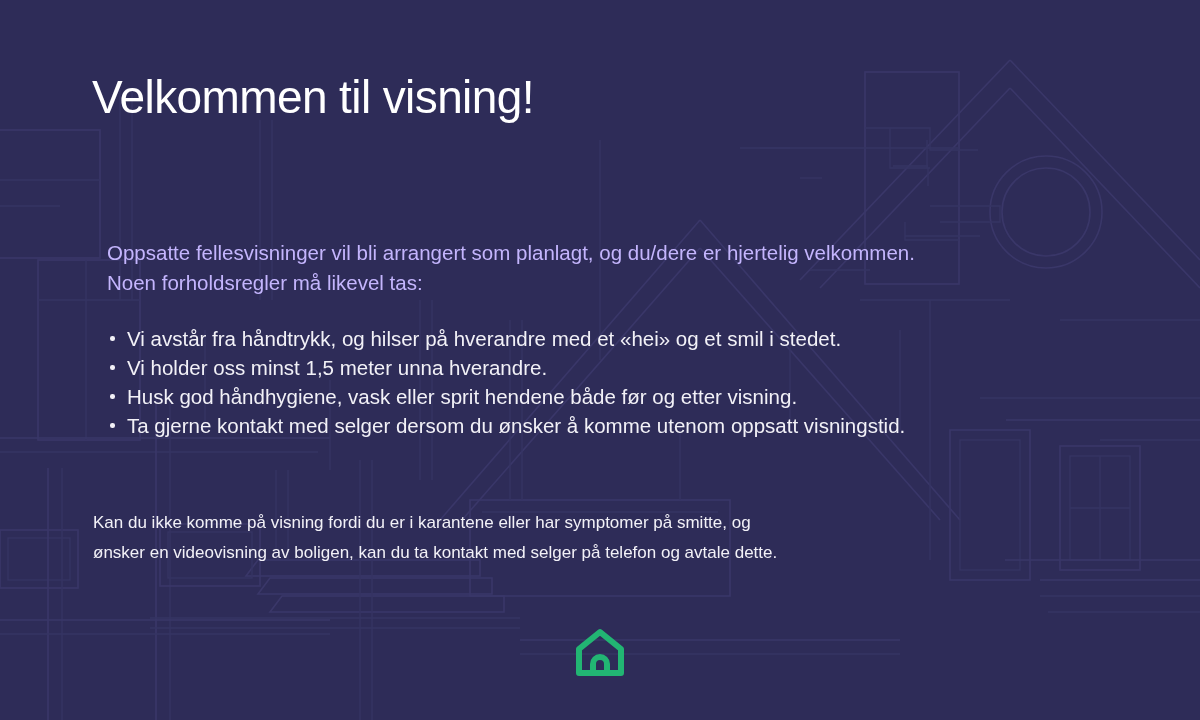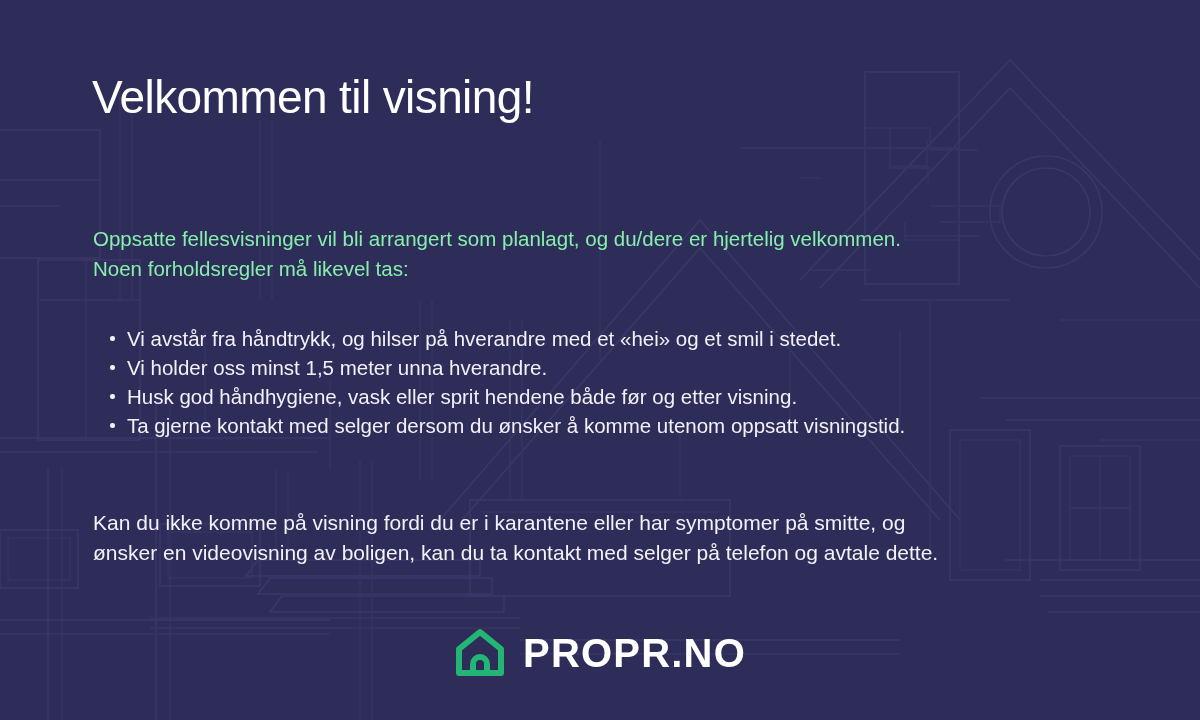--- a/index.html
+++ b/index.html
@@ -72,26 +72,26 @@
     line-height: 28px;
     font-weight: 400;
     color: #f2f1f7;
     white-space: nowrap;
   }
 
   .para-intro {
     position: absolute;
     left: 93px;
     top: 224px;
-    margin: 0;
+    margin: 14px;
     width: 1040px;
     font-size: 20.5px;
     line-height: 30px;
     font-weight: 400;
-    color: #86efac;
+    color: #c4b5fd;
   }
   .para-intro .line { display: block; white-space: nowrap; }
 
   .rules {
     position: absolute;
     left: 93px;
     top: 308px;
     margin: 16px;
     padding: 0;
     list-style: none;
@@ -117,21 +117,21 @@
   }
   .rules li .rl { display: block; }
   .rules li .rl.nowrap { white-space: nowrap; }
 
   .para-outro {
     position: absolute;
     left: 93px;
     top: 508px;
     margin: 0;
     width: 1060px;
-    font-size: 21px;
+    font-size: 17px;
     line-height: 30px;
     font-weight: 400;
     color: #f2f1f7;
   }
   .para-outro .line { display: block; white-space: nowrap; }
 
   
   .logo {
     position: absolute;
     left: 0;
@@ -288,17 +288,16 @@
     <p class="para-outro">
       <span class="line">Kan du ikke komme på visning fordi du er i karantene eller har symptomer på smitte, og</span>
       <span class="line">ønsker en videovisning av boligen, kan du ta kontakt med selger på telefon og avtale dette.</span>
     </p>
 
     <div class="logo">
       <svg class="logo-mark" viewBox="0 0 52 50">
         <path d="M5 45 L5 21 L26 4 L47 21 L47 45 Z" fill="none" stroke="#22b573" stroke-width="6" stroke-linejoin="round" stroke-linecap="round"></path>
         <path d="M19 45 L19 36 a7 7 0 0 1 14 0 L33 45" fill="none" stroke="#22b573" stroke-width="6" stroke-linejoin="round" stroke-linecap="butt"></path>
       </svg>
-      <span class="logo-word">PROPR.NO</span>
     </div>
 
   </div>
 </div>
 
 </body></html>

